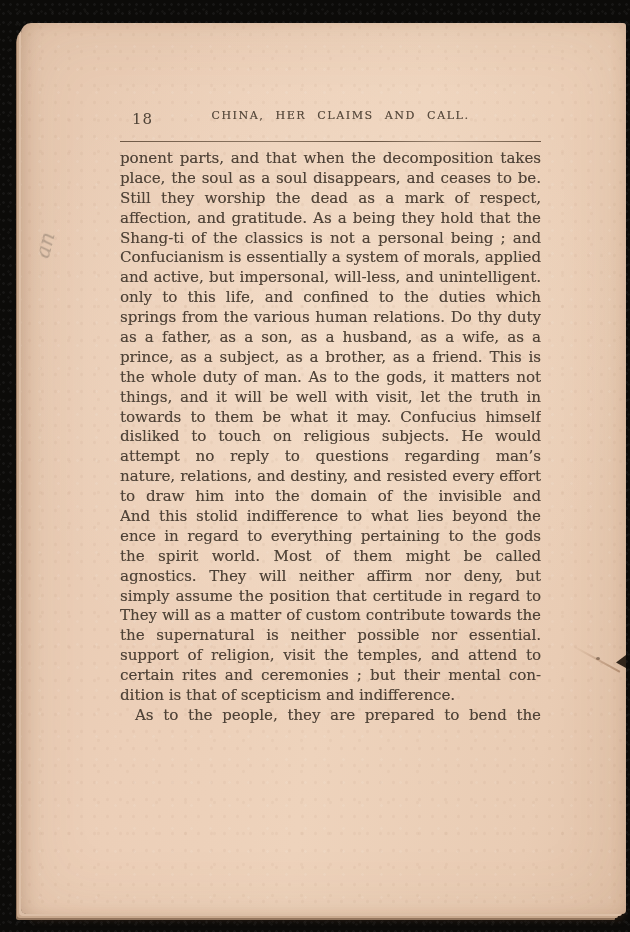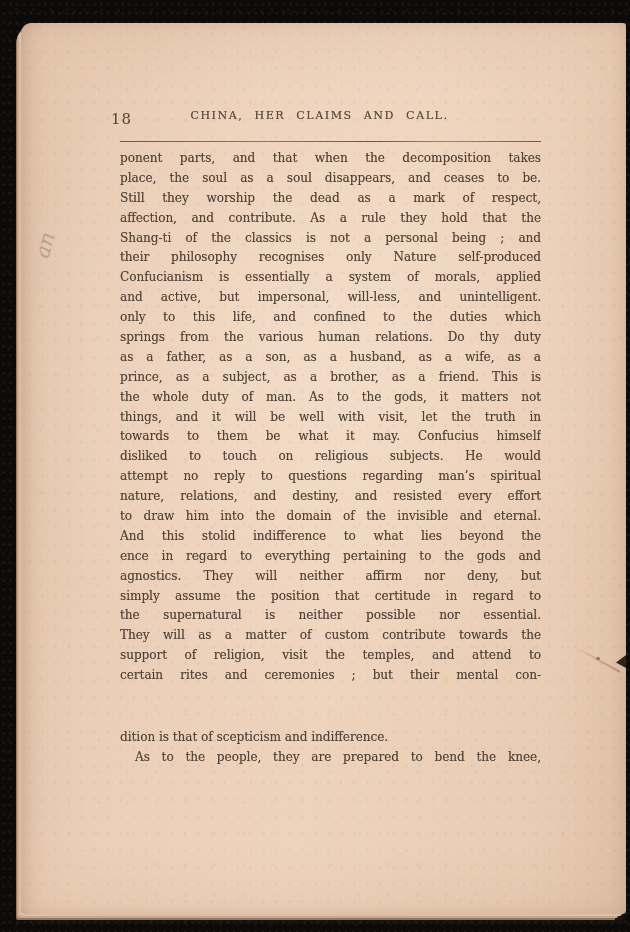--- a/index.html
+++ b/index.html
@@ -53,21 +53,21 @@
     background-image:
       radial-gradient(rgba(140,100,70,0.06) 1px, transparent 1.6px),
       radial-gradient(rgba(255,255,255,0.09) 1px, transparent 1.6px),
       radial-gradient(rgba(150,105,75,0.05) 1.2px, transparent 2px);
     background-size: 13px 17px, 19px 23px, 29px 31px;
     background-position: 2px 3px, 9px 12px, 5px 20px;
   }
 
   .folio {
     position: absolute;
-    left: 88px; top: 86px;
+    left: 109px; top: 86px;
     width: 421px; height: 22px;
     color: #4f4337;
   }
   .pagenum {
     position: absolute; left: 2px; top: 1px;
     font-size: 15px; letter-spacing: 1px;
   }
   .running-title {
     text-align: center;
     font-size: 11px;
@@ -83,33 +83,33 @@
     background: linear-gradient(to right,
       rgba(88,68,50,0.85), rgba(88,68,50,0.65) 35%,
       rgba(88,68,50,0.88) 60%, rgba(88,68,50,0.55) 78%,
       rgba(88,68,50,0.85));
   }
 
   .body-text {
     position: absolute;
     left: 99px; top: 126px;
     width: 421px;
-    font-size: 12px;
+    font-size: 15px;
     line-height: 19.9px;
     color: #4e4237;
     text-shadow: 0.2px 0.2px 0.35px rgba(95,80,64,0.5);
   }
   .line {
     text-align: justify;
     text-align-last: justify;
     height: 19.9px;
     overflow: hidden;
     white-space: normal;
   }
-  .line.para-end { text-align-last: left; margin-top: 42px; }
+  .line.para-end { text-align-last: left; }
   .line.indent  { text-indent: 15px; }
   .line.shift   { padding-left: 5px; }
 
   
   .pencil {
     position: absolute;
     left: 14px; top: 192px;
     width: 46px; height: 46px;
     font-size: 21px;
     font-style: italic;
@@ -151,42 +151,42 @@
   <div class="folio">
     <span class="pagenum">18</span>
     <div class="running-title">CHINA, HER CLAIMS AND CALL.</div>
   </div>
   <div class="rule"></div>
 
   <div class="body-text">
       <div class="line">ponent parts, and that when the decomposition takes</div>
       <div class="line">place, the soul as a soul disappears, and ceases to be.</div>
       <div class="line">Still they worship the dead as a mark of respect,</div>
-      <div class="line">affection, and contribute.  As a rule they hold that the</div>
+      <div class="line">affection, and gratitude.  As a being they hold that the</div>
       <div class="line">Shang-ti of the classics is not a personal being ; and</div>
-      <div class="line">their philosophy recognises only Nature self-produced</div>
       <div class="line">Confucianism is essentially a system of morals, applied</div>
       <div class="line">and active, but impersonal, will-less, and unintelligent.</div>
       <div class="line">only to this life, and confined to the duties which</div>
       <div class="line">springs from the various human relations.  Do thy duty</div>
       <div class="line">as a father, as a son, as a husband, as a wife, as a</div>
       <div class="line">prince, as a subject, as a brother, as a friend.  This is</div>
       <div class="line">the whole duty of man.  As to the gods, it matters not</div>
       <div class="line">things, and it will be well with visit, let the truth in</div>
       <div class="line">towards to them be what it may.  Confucius himself</div>
       <div class="line">disliked to touch on religious subjects.  He would</div>
       <div class="line">attempt no reply to questions regarding man’s spiritual</div>
       <div class="line">nature, relations, and destiny, and resisted every effort</div>
       <div class="line">to draw him into the domain of the invisible and eternal.</div>
       <div class="line">And this stolid indifference to what lies beyond the</div>
       <div class="line">ence in regard to everything pertaining to the gods and</div>
+      <div class="line">the spirit world.  Most of them might be called</div>
       <div class="line">agnostics.  They will neither affirm nor deny, but</div>
       <div class="line">simply assume the position that certitude in regard to</div>
+      <div class="line">They will as a matter of custom contribute towards the</div>
       <div class="line">the supernatural is neither possible nor essential.</div>
-      <div class="line">They will as a matter of custom contribute towards the</div>
       <div class="line">support of religion, visit the temples, and attend to</div>
       <div class="line">certain rites and ceremonies ; but their mental con-</div>
       <div class="line para-end">dition is that of scepticism and indifference.</div>
       <div class="line indent">As to the people, they are prepared to bend the knee,</div>
     </div>
 
   <div class="pencil">an</div>
   <div class="speck"></div>
   <div class="notch"></div>
   <div class="crease"></div>

